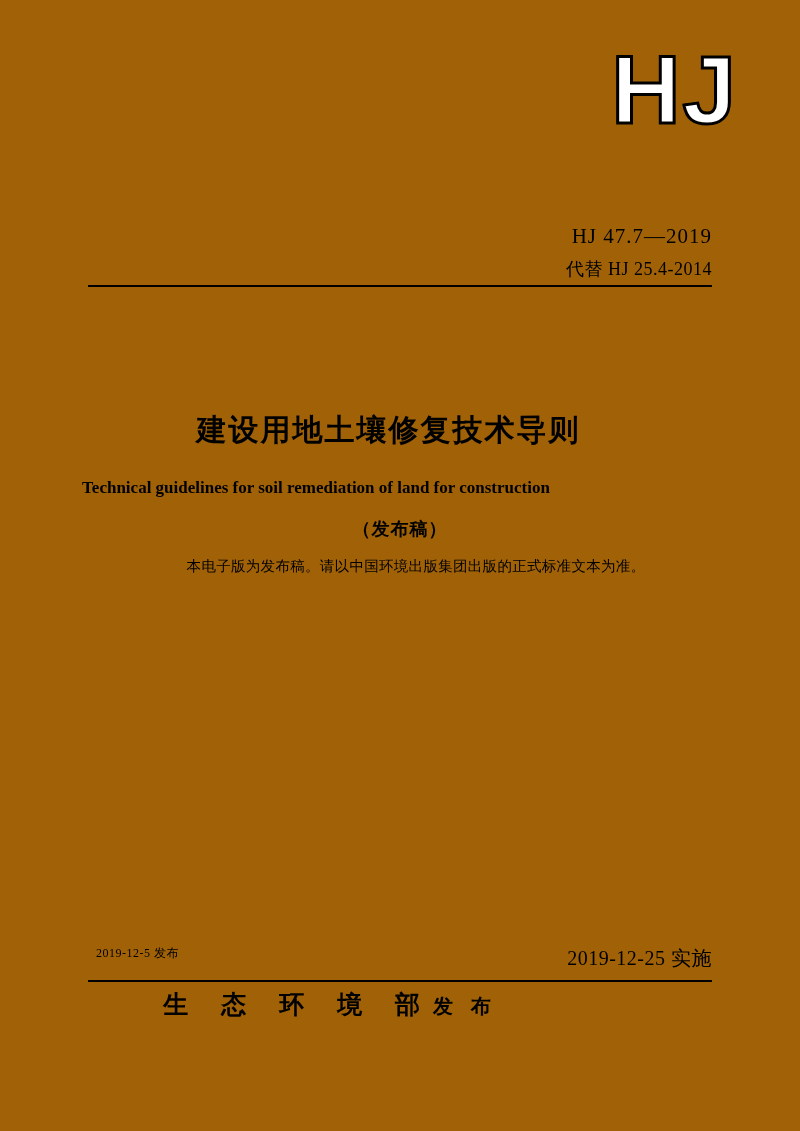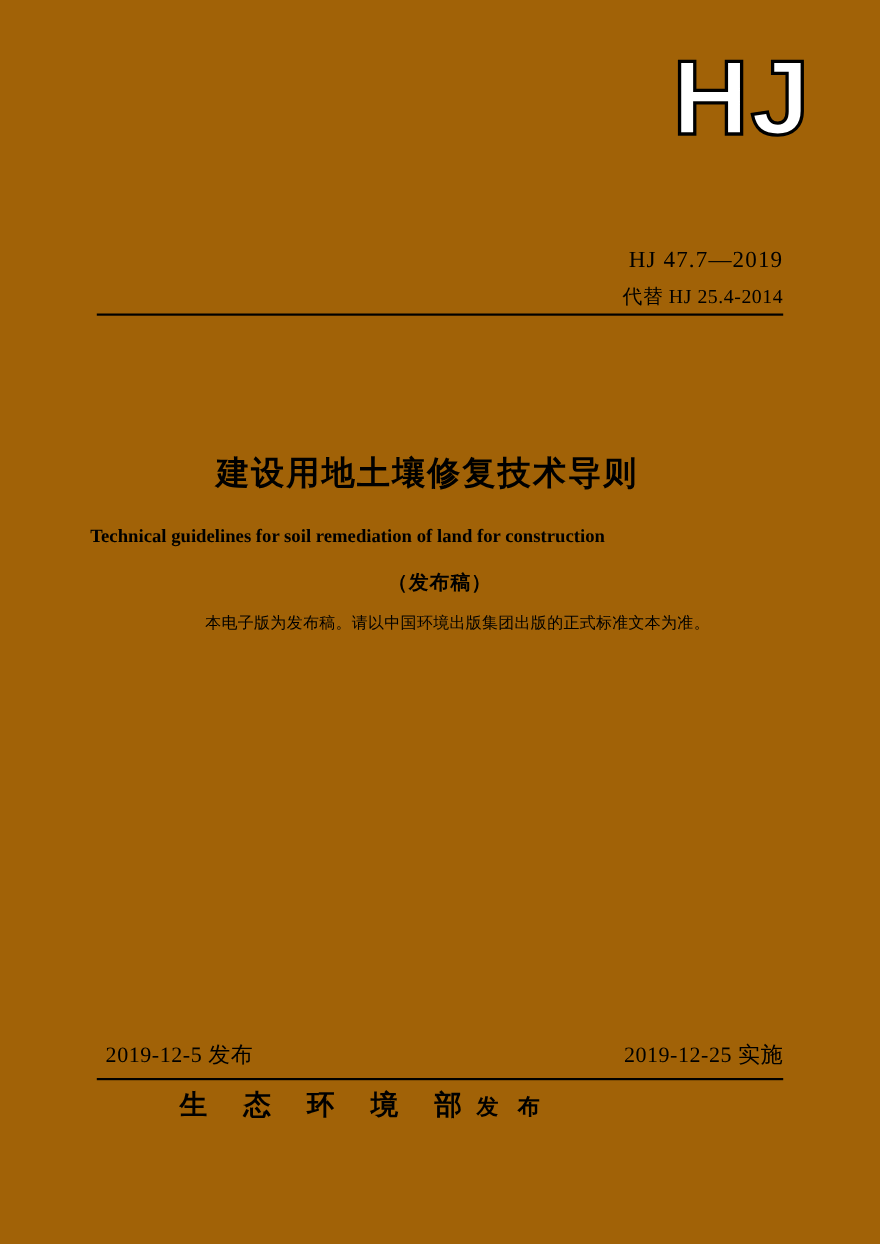--- a/index.html
+++ b/index.html
@@ -120,21 +120,21 @@
     font-size: 14.5px;
     letter-spacing: 0.3px;
   }
 
   
   .issue-date {
     position: absolute;
     top: 945px;
     left: 96px;
     font-family: "Liberation Serif", serif;
-    font-size: 20px;
+    font-size: 12px;
     letter-spacing: 0.5px;
   }
   .effect-date {
     position: absolute;
     top: 945px;
     right: 88px;
     font-family: "Liberation Serif", serif;
     font-size: 20px;
     letter-spacing: 0.5px;
   }

